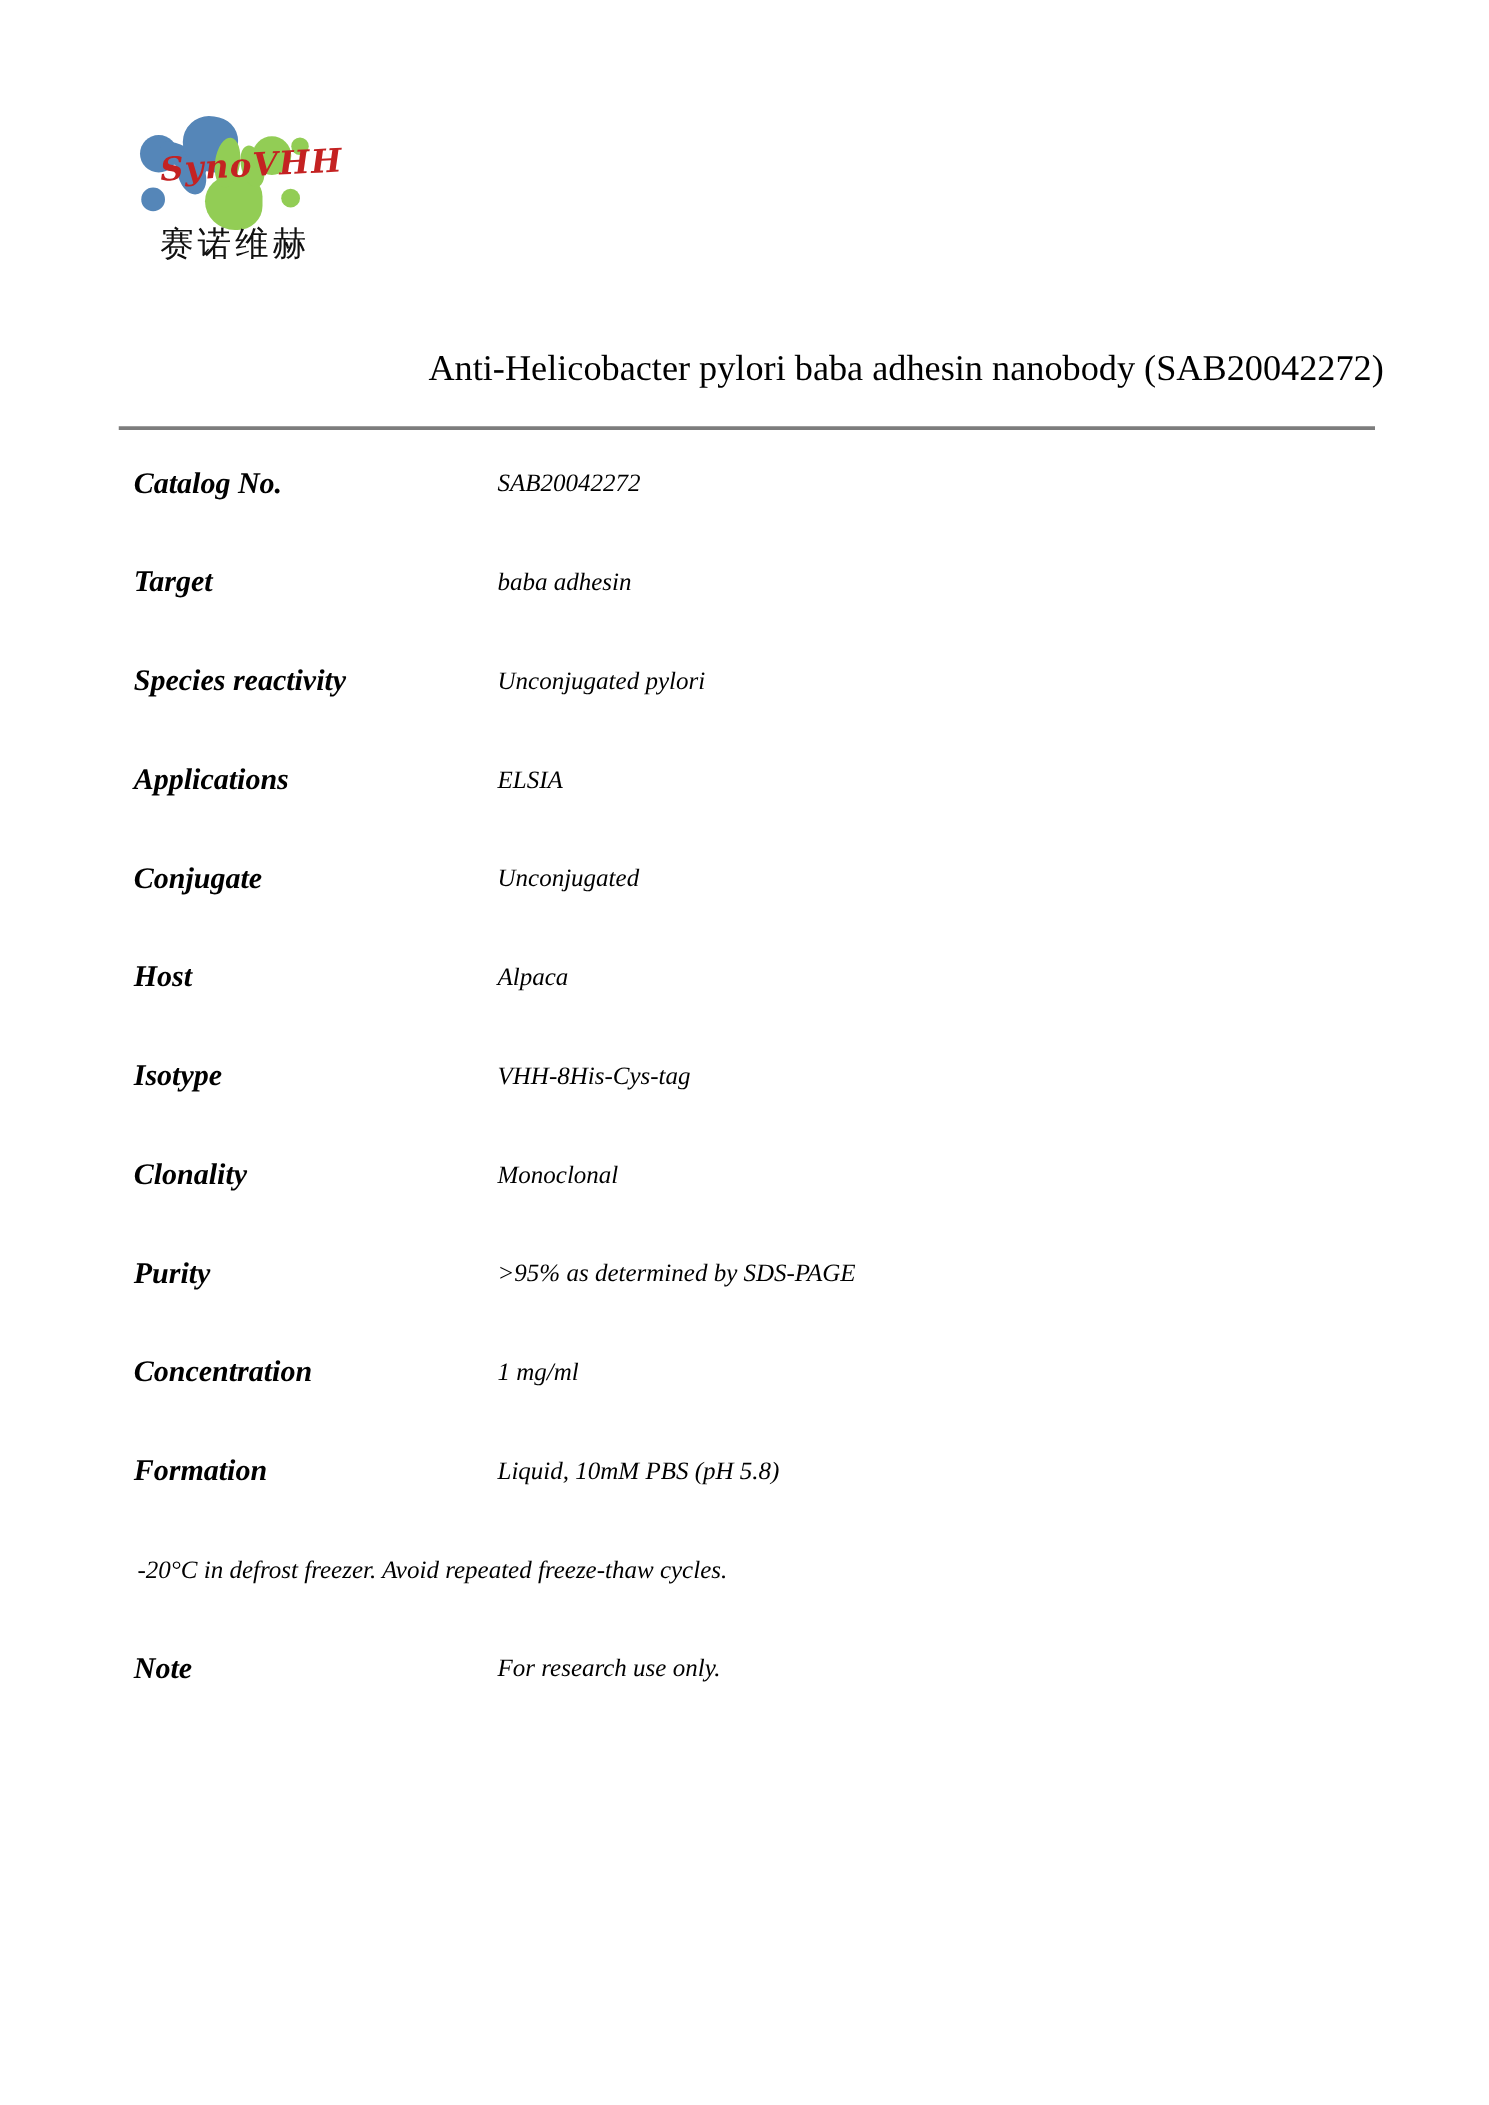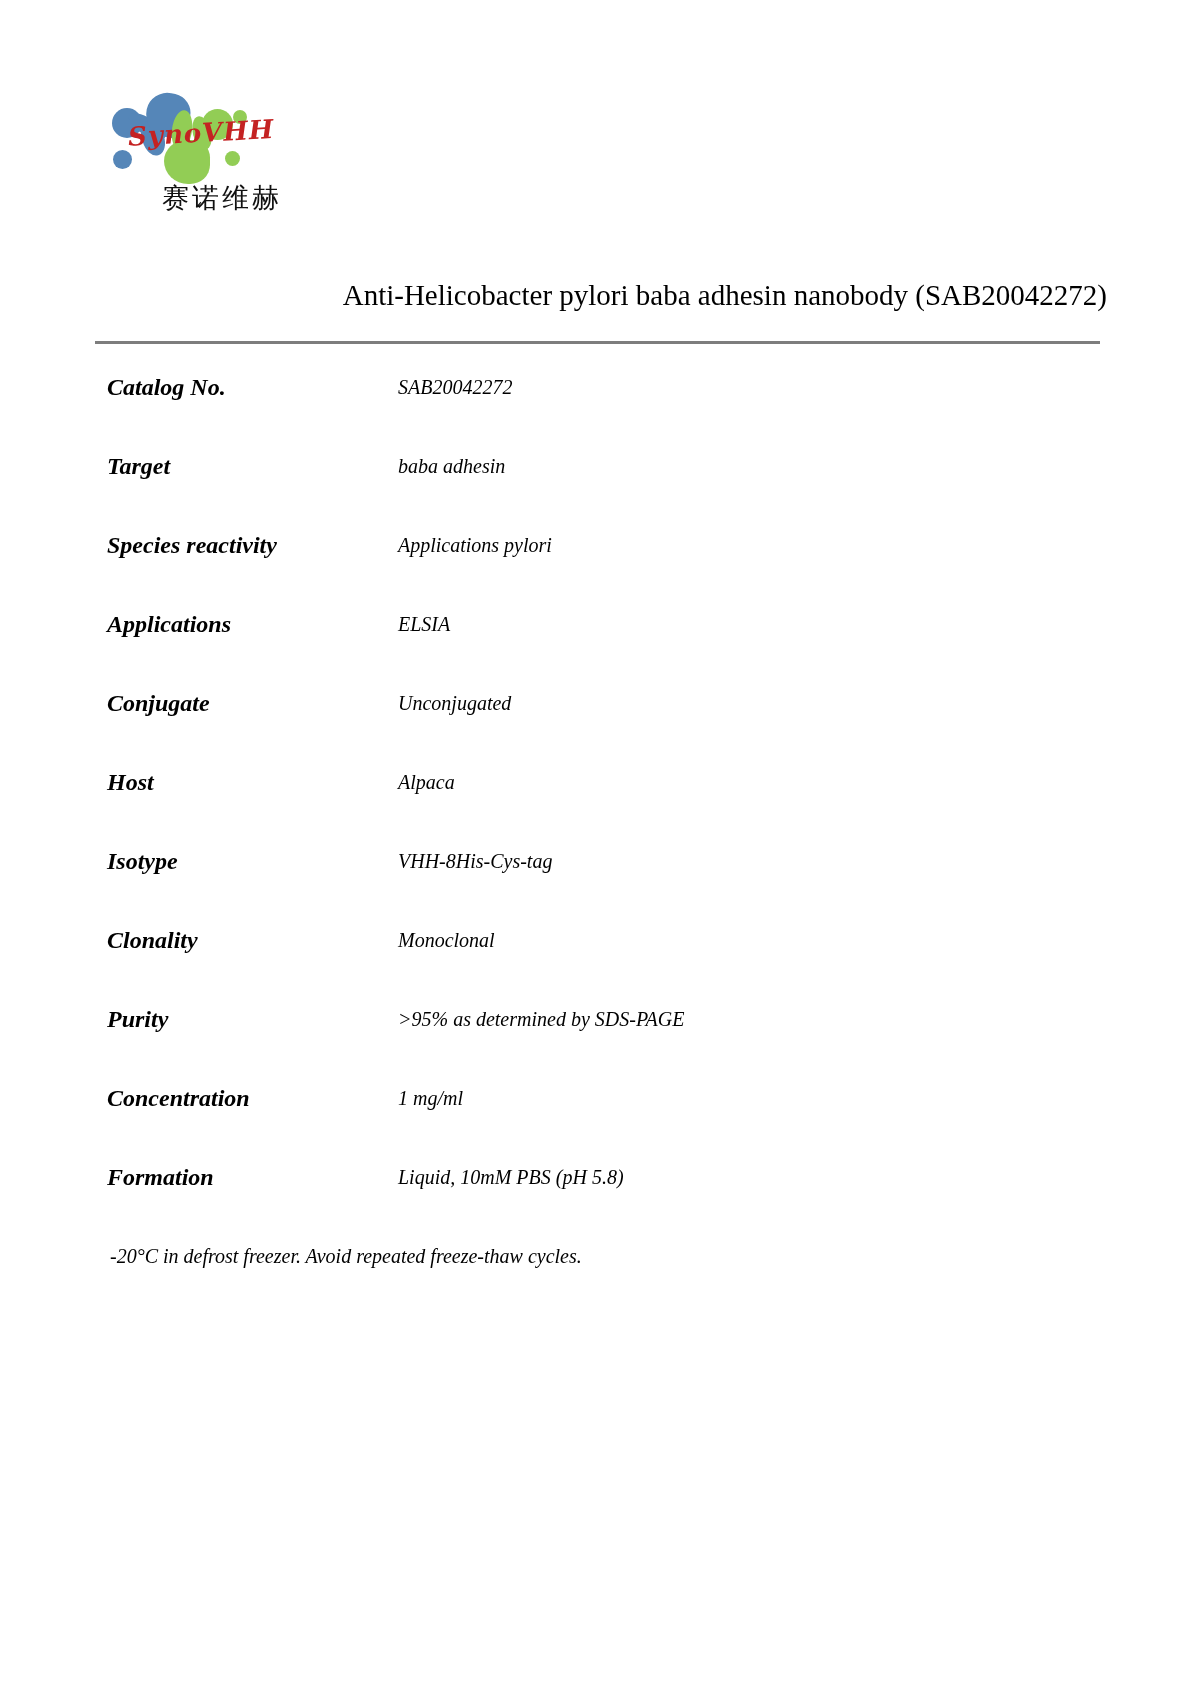--- a/index.html
+++ b/index.html
@@ -31,24 +31,23 @@
   .g5{left:133px;top:20px;width:14px;height:14px;border-radius:50%;}
   .g6{left:125px;top:61px;width:15px;height:15px;border-radius:50%;}
   .logo-script{
     position:absolute;left:28px;top:28px;width:140px;
     font-family:"DejaVu Serif","Liberation Serif",serif;
     font-style:italic;font-weight:bold;font-size:26px;line-height:30px;
     transform:rotate(-3deg);letter-spacing:1px;z-index:3;
   }
   .logo-cn{
     position:absolute;left:28px;top:92px;
-    font-family:Liberation Sans, sans-serif;
+    font-family:Liberation Mono, monospace;
     font-size:27px;line-height:32px;letter-spacing:3px;color:#111;
     white-space:nowrap;
-    margin-left:34px;
   }
 
   
   .doc-title{
     position:absolute;left:107px;top:276px;width:1000px;
     font-size:29px;line-height:38px;font-weight:normal;color:#000;
     margin:0;
     text-align:right;
   }
 
@@ -101,21 +100,21 @@
   <div class="spec-row">
         <div class="spec-label">Catalog No.</div>
         <div class="spec-value">SAB20042272</div>
       </div>
       <div class="spec-row">
         <div class="spec-label">Target</div>
         <div class="spec-value">baba adhesin</div>
       </div>
       <div class="spec-row">
         <div class="spec-label">Species reactivity</div>
-        <div class="spec-value">Applications pylori</div>
+        <div class="spec-value">Unconjugated pylori</div>
       </div>
       <div class="spec-row">
         <div class="spec-label">Applications</div>
         <div class="spec-value">ELSIA</div>
       </div>
       <div class="spec-row">
         <div class="spec-label">Conjugate</div>
         <div class="spec-value">Unconjugated</div>
       </div>
       <div class="spec-row">
@@ -138,15 +137,19 @@
         <div class="spec-label">Concentration</div>
         <div class="spec-value">1 mg/ml</div>
       </div>
       <div class="spec-row">
         <div class="spec-label">Formation</div>
         <div class="spec-value">Liquid, 10mM PBS (pH 5.8)</div>
       </div>
       <div class="spec-row">
         <div class="spec-value">-20°C in defrost freezer. Avoid repeated freeze-thaw cycles.</div>
       </div>
+      <div class="spec-row">
+        <div class="spec-label">Note</div>
+        <div class="spec-value">For research use only.</div>
+      </div>
     </div>
 
 </div>
 
 </body></html>

